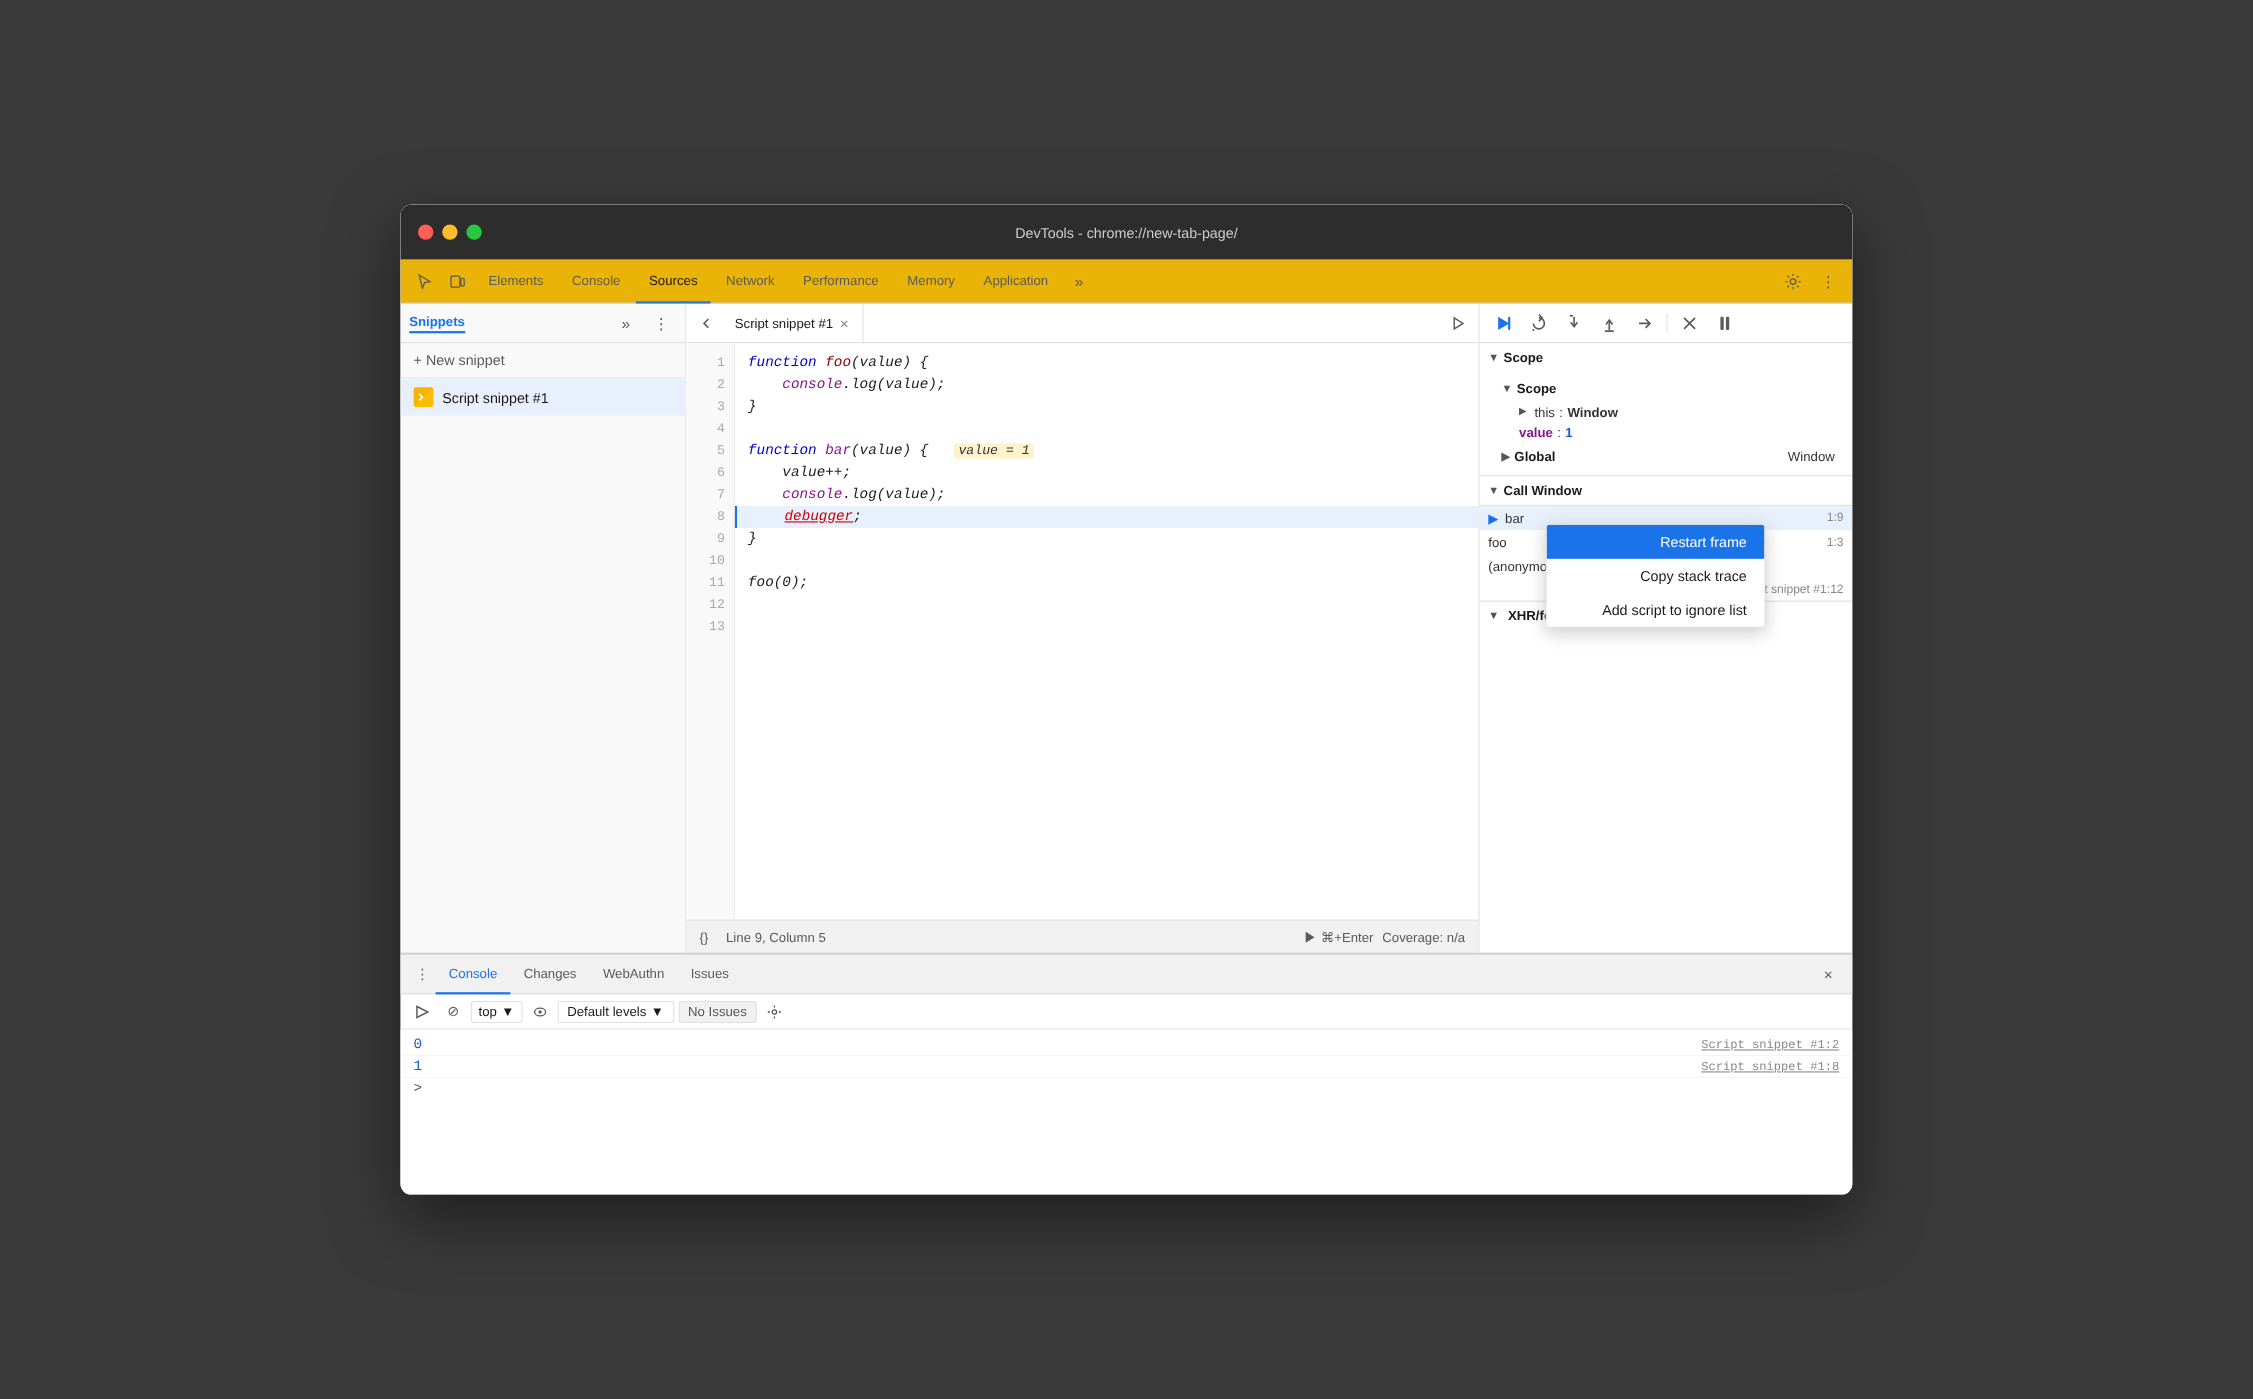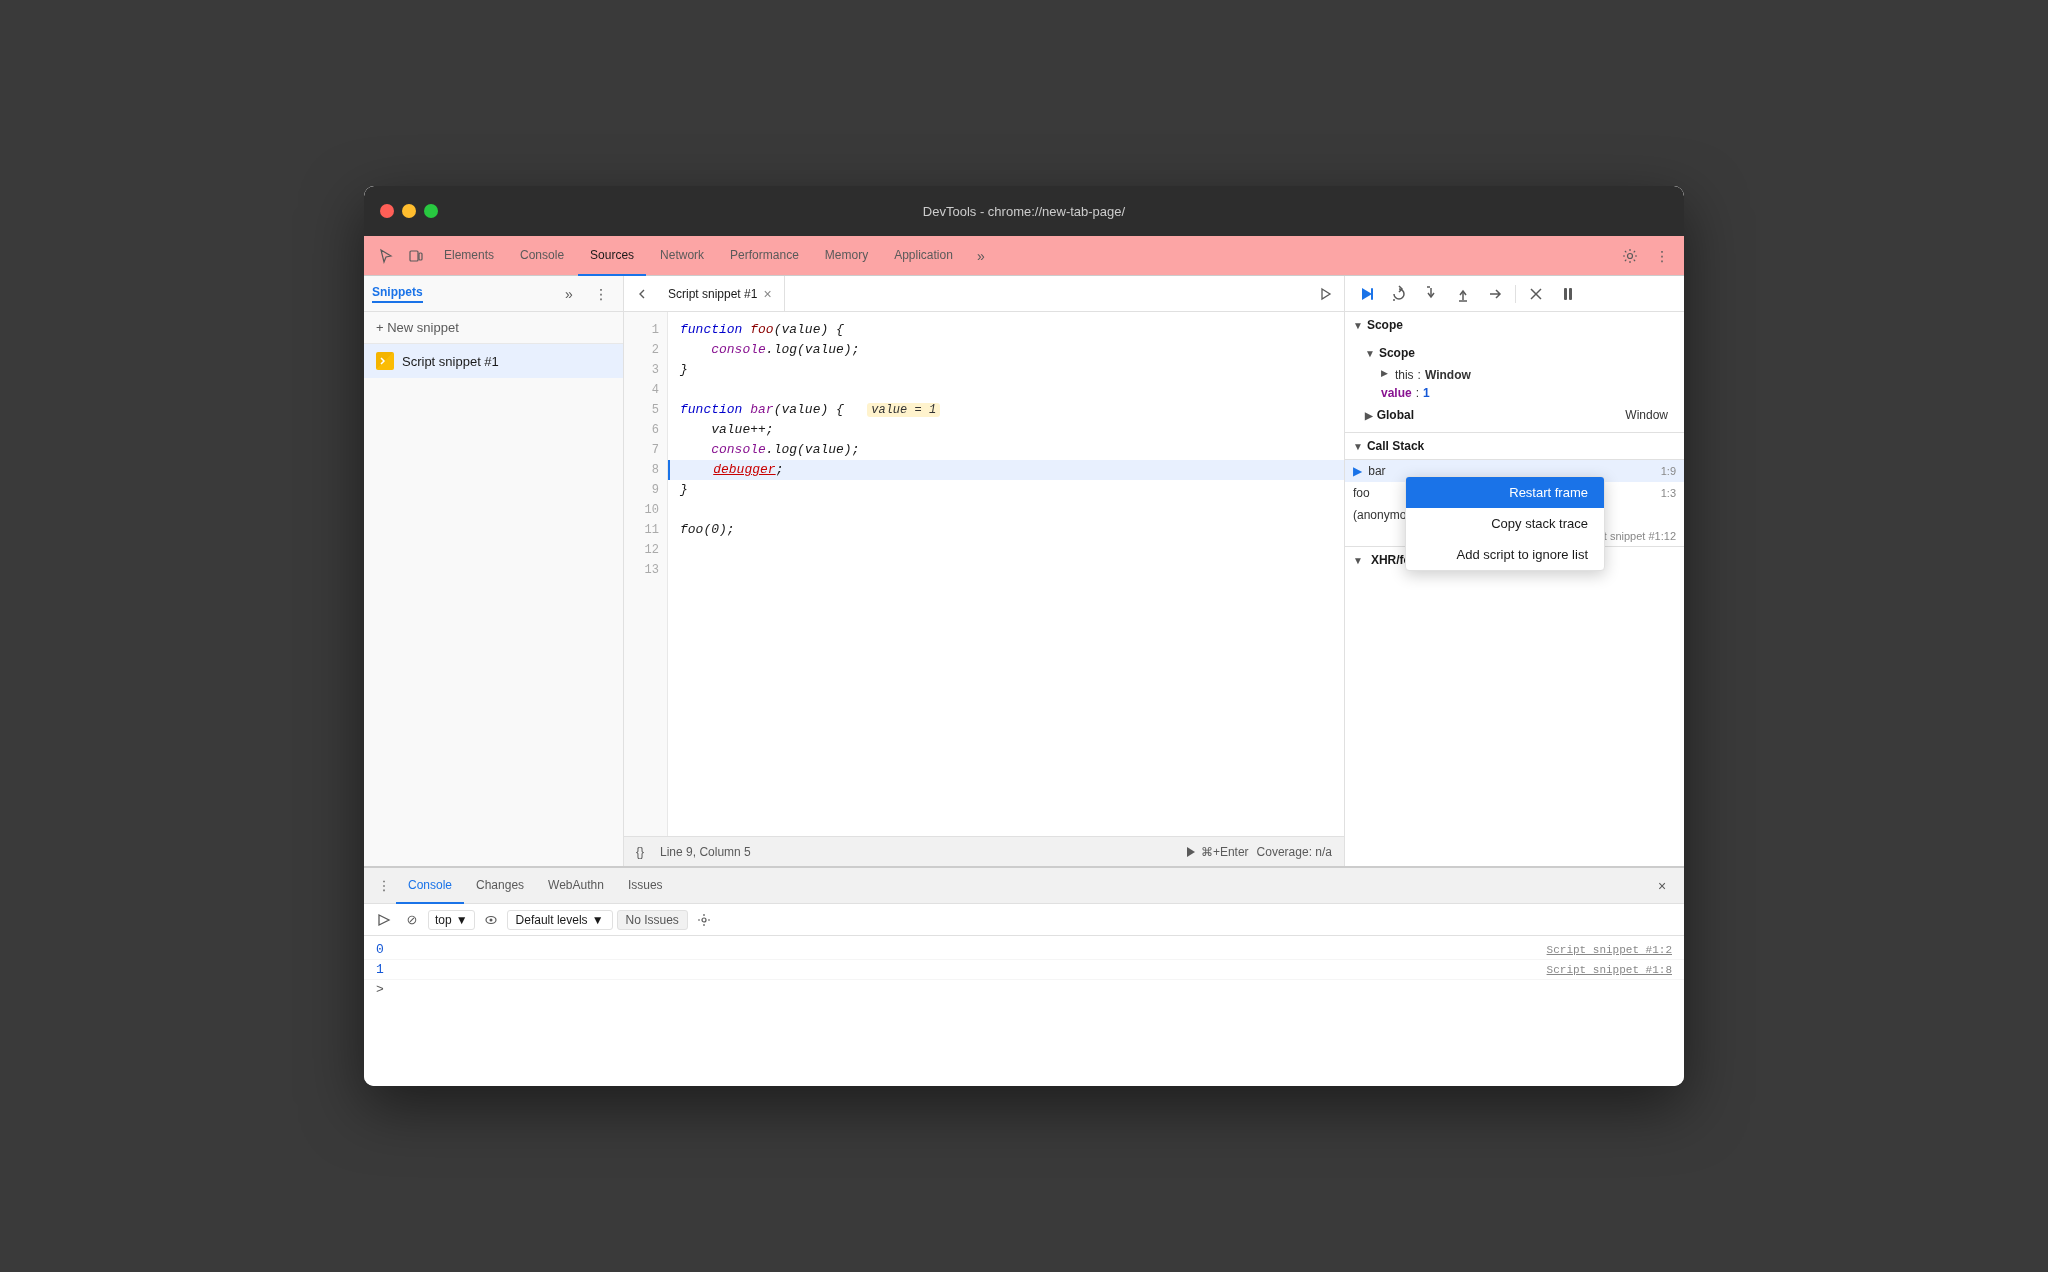--- a/index.html
+++ b/index.html
@@ -45,21 +45,21 @@
     }
     .tl-red { background: #ff5f57; }
     .tl-yellow { background: #ffbd2e; }
     .tl-green { background: #28c840; }
     .title-text {
       color: #cccccc;
       font-size: 13px;
     }
     
     .tab-bar {
-      background: #fca5a5;
+      background: #eab308;
       border-bottom: 1px solid #cccccc;
       display: flex;
       align-items: center;
       height: 40px;
       padding: 0 8px;
     }
     .tab-bar-left {
       display: flex;
       align-items: center;
       gap: 2px;
@@ -773,21 +773,21 @@
             <span class="scope-triangle">▶</span>
             <span>Global</span>
             <span style="margin-left:auto; font-weight:400; color:#333; padding-right:8px;">Window</span>
           </div>
         </div>
       </div>
 
       <div class="callstack-section">
         <div class="callstack-header">
           <span class="scope-triangle">▼</span>
-          <span>Call Stack</span>
+          <span>Call Window</span>
         </div>
         <div class="call-item active-frame">
           <div class="call-item-left">
             <span class="call-arrow">▶</span>
             <span>bar</span>
           </div>
           <span class="call-location">1:9</span>
         </div>
         <div class="call-item">
           <div class="call-item-left">

